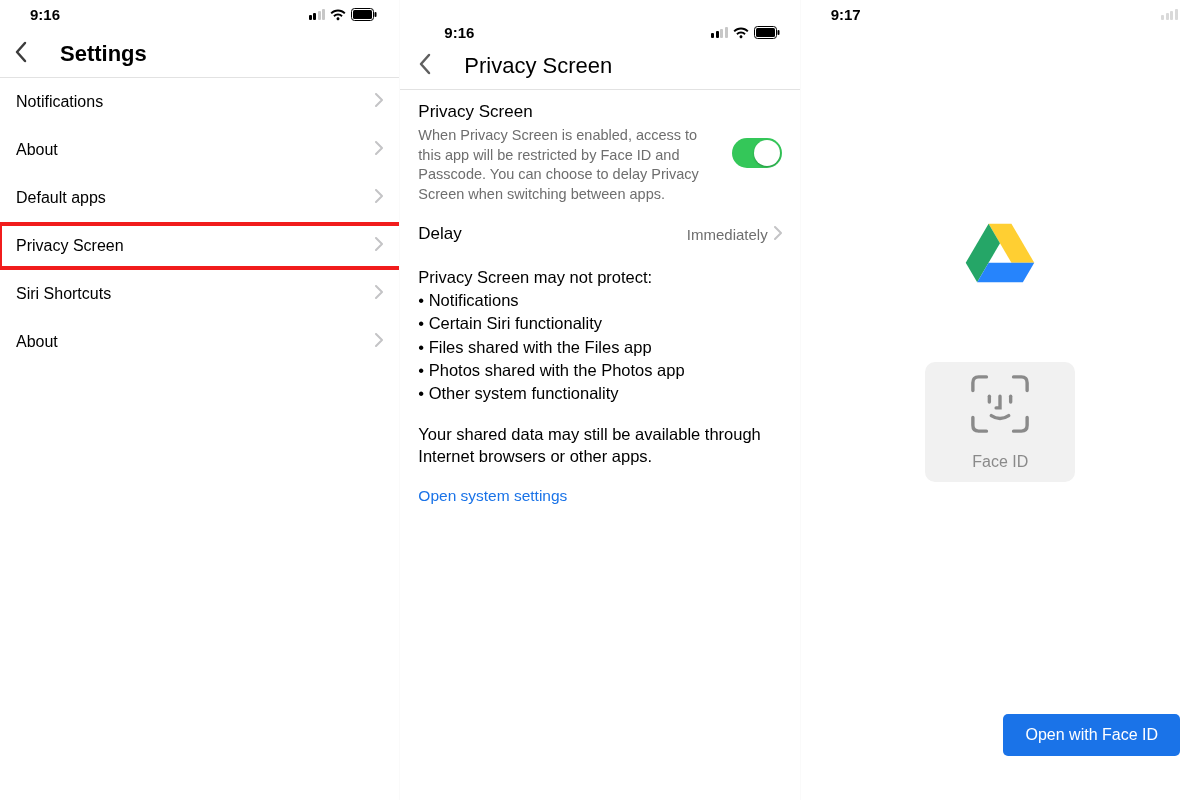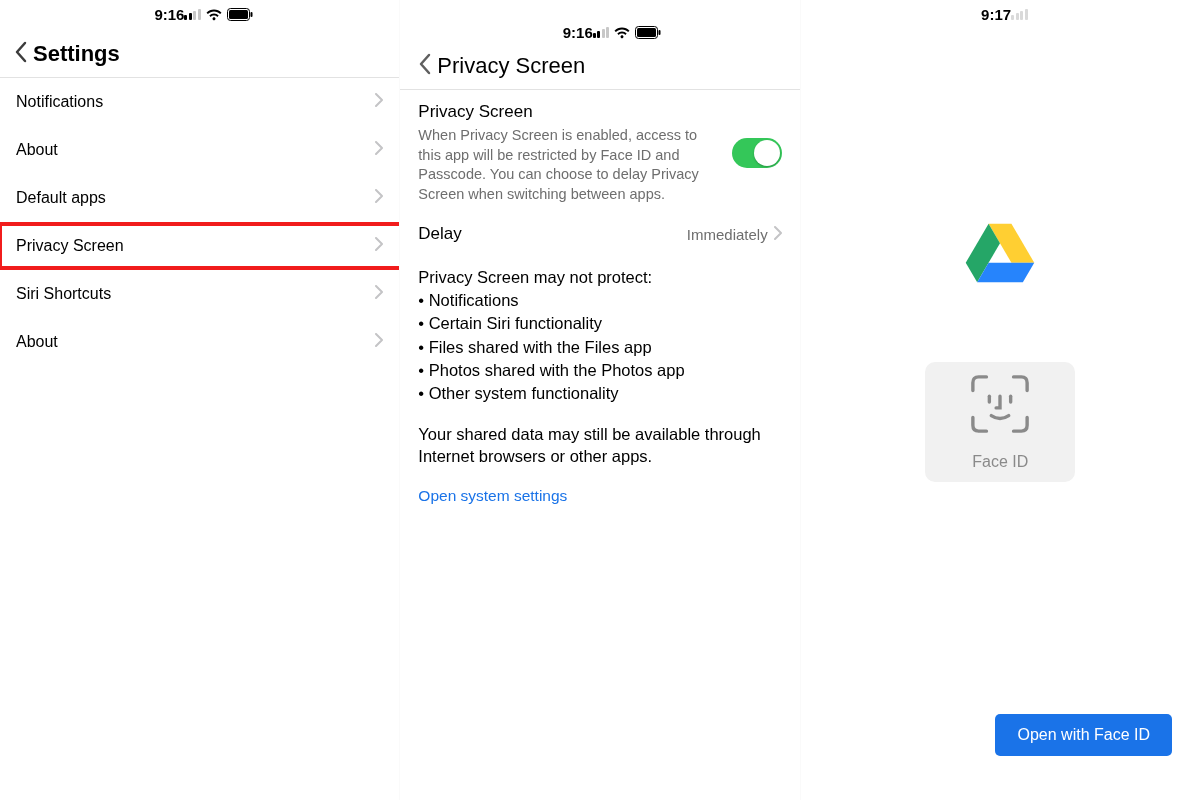--- a/index.html
+++ b/index.html
@@ -17,21 +17,21 @@
     position: relative;
     display: flex;
     flex-direction: column;
     background: #fff;
   }
   .panel + .panel { border-left: 1px solid rgba(0,0,0,0.02); }
 
   
   .status-bar {
     display: flex;
-    justify-content: center;
+    justify-content: space-between;
     align-items: center;
     padding: 6px 22px 4px 30px;
     font-size: 15px;
     font-weight: 600;
   }
   .status-right { display: flex; align-items: center; gap: 5px; }
   .panel2 .status-bar { padding-top: 24px; padding-left: 44px; padding-right: 20px; }
 
   
   .signal { display: inline-flex; align-items: flex-end; gap: 1.5px; }
@@ -39,21 +39,21 @@
   .signal span.off { background: #c7c7c7; }
   .b1{height:5px}.b2{height:7px}.b3{height:9px}.b4{height:11px}
 
   .wifi svg { width: 16px; height: 12px; display:block; }
   .battery svg { width: 26px; height: 13px; display:block; }
 
   
   .nav-header {
     display: flex;
     align-items: center;
-    gap: 5px;
+    gap: 32px;
     padding: 14px 14px 10px 14px;
     border-bottom: 1px solid #e2e2e2;
   }
   .nav-header .back svg { width: 14px; height: 22px; }
   .nav-title { font-size: 22px; font-weight: 600; }
   .panel2 .nav-header { padding: 8px 18px 10px 18px; }
   .panel2 .nav-title { font-size: 22px; font-weight: 500; }
 
   
   .list { display: flex; flex-direction: column; }
@@ -117,21 +117,21 @@
     border-radius: 10px;
     display: flex; flex-direction: column; align-items: center; justify-content: center;
     gap: 14px;
     color: #8a8a8a;
   }
   .faceid-card svg { width: 62px; height: 62px; }
   .faceid-label { font-size: 16px; color: #8a8a8a; }
   .open-btn {
     position: absolute;
     bottom: 44px;
-    right: 28px;
+    right: 20px;
     background: #1a73e8;
     color: #fff;
     border: none;
     border-radius: 5px;
     padding: 12px 22px;
     font-size: 16px;
     font-weight: 500;
     cursor: pointer;
   }
 </style>

